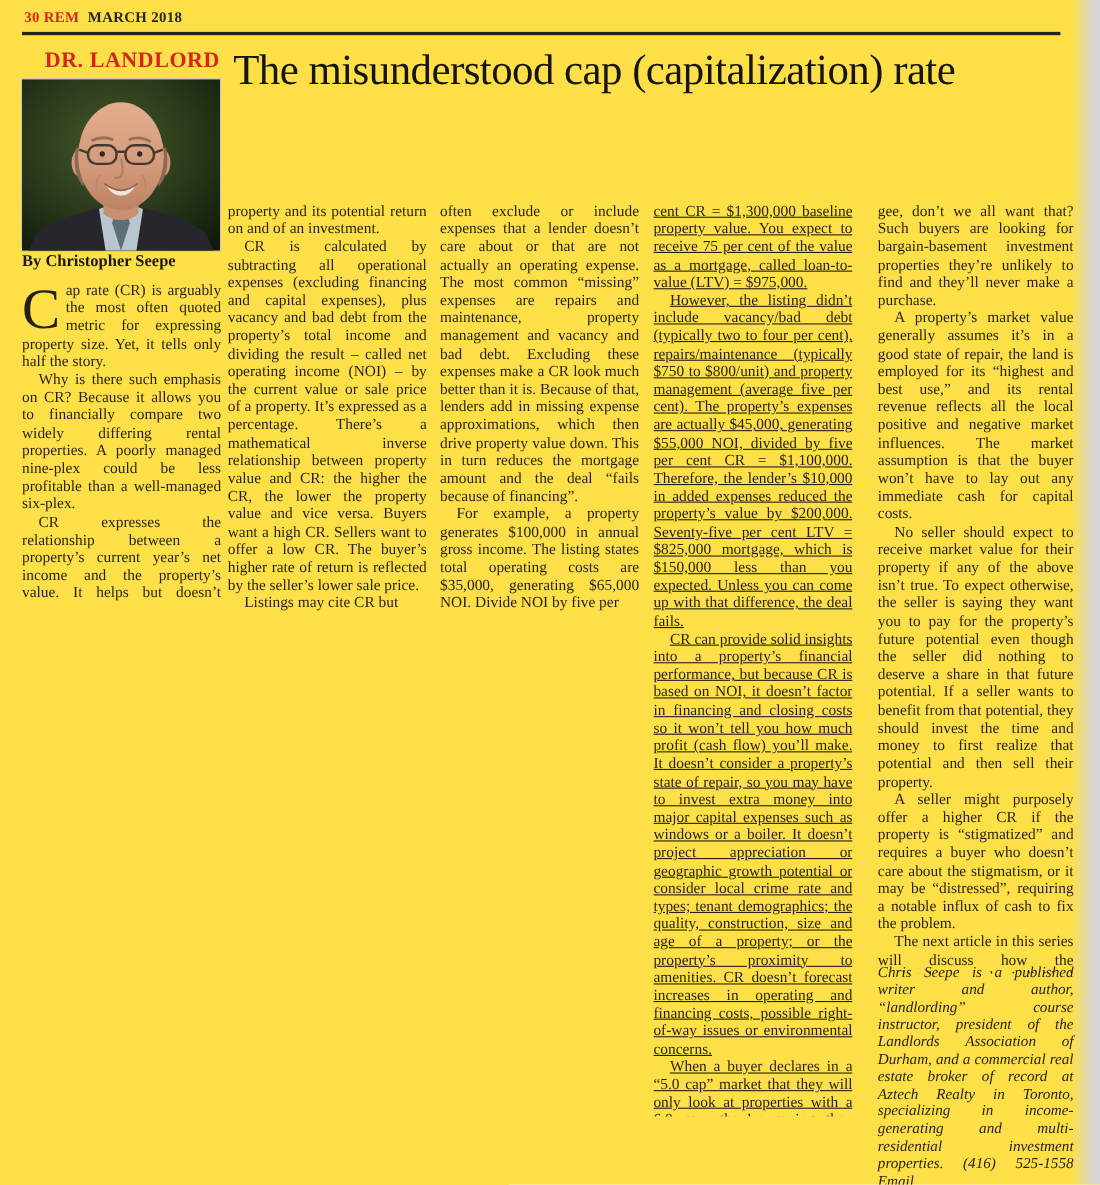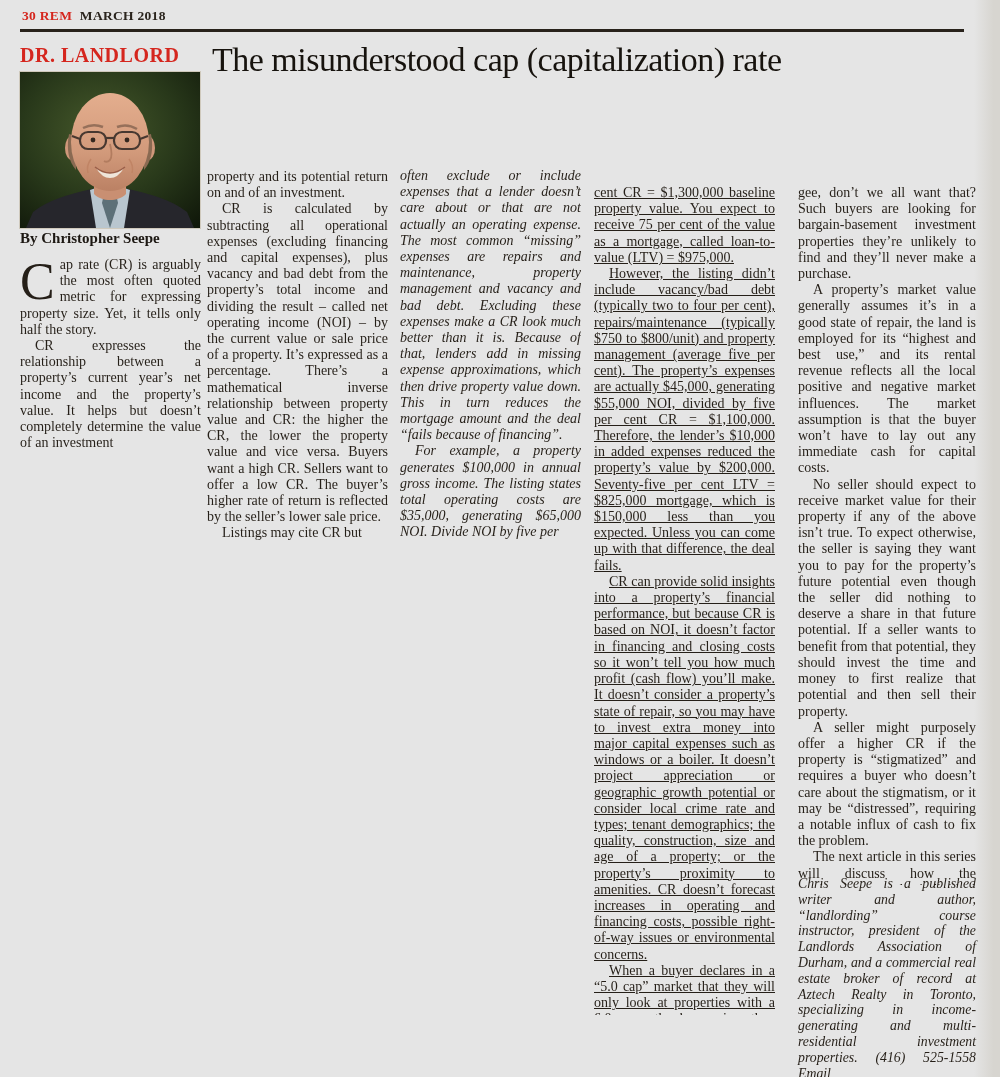--- a/index.html
+++ b/index.html
@@ -1,37 +1,37 @@
 <!DOCTYPE html>
 <html><head>
 <meta charset="utf-8">
 <style>
   html,body{margin:0;padding:0;}
-  .page{position:relative;width:1000px;height:1077px;background:#e5e5e5;overflow:hidden;
+  .page{position:relative;width:1000px;height:1077px;background:#fde047;overflow:hidden;
         font-family:"Liberation Serif", serif;color:#251f18;}
   .edge{position:absolute;right:0;top:0;width:26px;height:100%;
         background:linear-gradient(90deg, rgba(212,210,204,0) 0%, #d7d5d0 75%);}
   .masthead{position:absolute;left:22px;top:8px;font-size:13.5px;font-weight:bold;letter-spacing:.3px;}
   .masthead .brand{color:#d5261e;}
   .masthead .issue{color:#2a241d;margin-left:4px;}
   .rule{position:absolute;left:20px;top:29px;width:944px;height:2.5px;background:#28221b;}
-  .colhead{position:absolute;left:20px;top:44px;width:180px;text-align:left;
+  .colhead{position:absolute;left:20px;top:44px;width:180px;text-align:right;
            font-size:20px;font-weight:bold;color:#d5261e;letter-spacing:.5px;}
   .photo{position:absolute;left:20px;top:72px;width:180px;height:156px;box-shadow:0 0 0 1px #cfc9bc;}
   .byline{position:absolute;left:20px;top:230px;font-size:15px;font-weight:bold;color:#1d1813;}
-  .headline{position:absolute;left:212px;top:41px;width:786px;margin:0;font-size:34px;font-weight:normal;
+  .headline{position:absolute;left:212px;top:41px;width:786px;margin:0;font-size:39px;font-weight:normal;
             letter-spacing:-0.5px;color:#17130e;white-space:nowrap;}
   .deck{position:absolute;left:213px;top:98px;width:770px;margin:0;font-size:20.5px;line-height:27px;
         font-weight:bold;font-style:italic;color:#df2a20;}
   .col{position:absolute;width:181px;font-size:14px;line-height:16.2px;text-align:justify;overflow:hidden;}
   .col p{margin:0;}
   .col p.ind{text-indent:15px;}
   .col1{left:20px;top:257px;height:293px;}
-  .col2{left:207px;top:169px;height:372px;}
-  .col3{left:400px;top:168px;height:372px;font-style:italic;}
+  .col2{left:207px;top:185px;height:372px;}
+  .col3{left:400px;top:185px;height:372px;}
   .col4{left:594px;top:185px;height:830px;text-decoration:underline;}
   .col5{left:798px;top:185px;width:178px;height:700px;}
   .dropcap{float:left;font-size:52px;line-height:41px;padding:4px 5px 0 0;color:#251f18;}
   .bio{position:absolute;left:798px;top:876px;width:178px;font-size:13.8px;line-height:15.8px;
        font-style:italic;text-align:justify;}
   .bio p{margin:0;}
 </style>
 </head>
 <body>
 
@@ -87,20 +87,21 @@
       <path d="M109,87 q5,7 3,14" stroke="#c08465" stroke-width="1.5" fill="none"></path>
     </svg>
   </div>
 
   <div class="byline">By Christopher Seepe</div>
 
   <h1 class="headline">The misunderstood cap (capitalization) rate</h1>
 
   <div class="col col1">
     <p><span class="dropcap">C</span><span>ap rate (CR) is arguably the most often quoted metric for expressing property size. Yet, it tells only half the story.</span></p>
+    <p class="ind">Why is there such emphasis on CR? Because it allows you to financially compare two widely differing rental properties. A poorly managed nine-plex could be less profitable than a well-managed six-plex.</p>
     <p class="ind">CR expresses the relationship between a property’s current year’s net income and the property’s value. It helps but doesn’t completely determine the value of an investment</p>
   </div>
 
   <div class="col col2">
     <p>property and its potential return on and of an investment.</p>
     <p class="ind">CR is calculated by subtracting all operational expenses (excluding financing and capital expenses), plus vacancy and bad debt from the property’s total income and dividing the result – called net operating income (NOI) – by the current value or sale price of a property. It’s expressed as a percentage. There’s a mathematical inverse relationship between property value and CR: the higher the CR, the lower the property value and vice versa. Buyers want a high CR. Sellers want to offer a low CR. The buyer’s higher rate of return is reflected by the seller’s lower sale price.</p>
     <p class="ind">Listings may cite CR but</p>
   </div>
 
   <div class="col col3">

